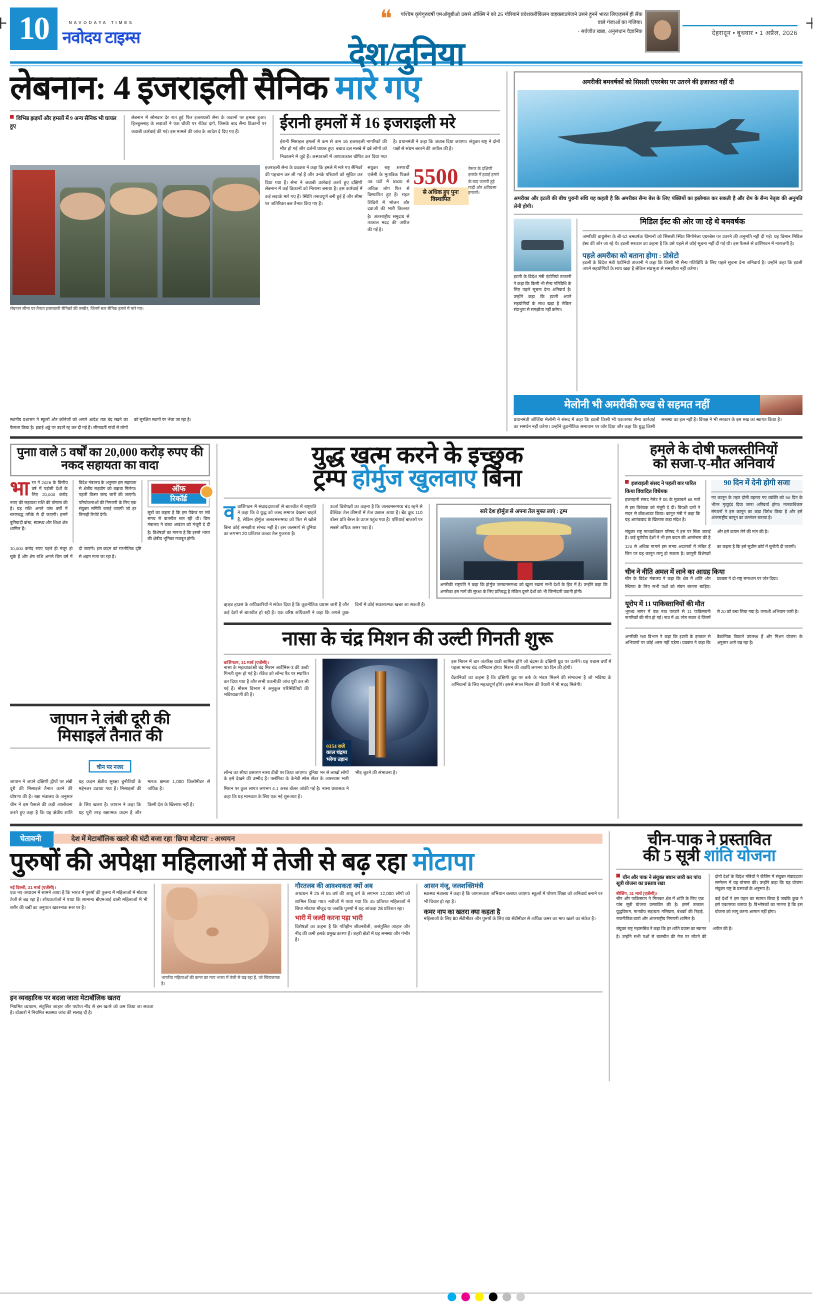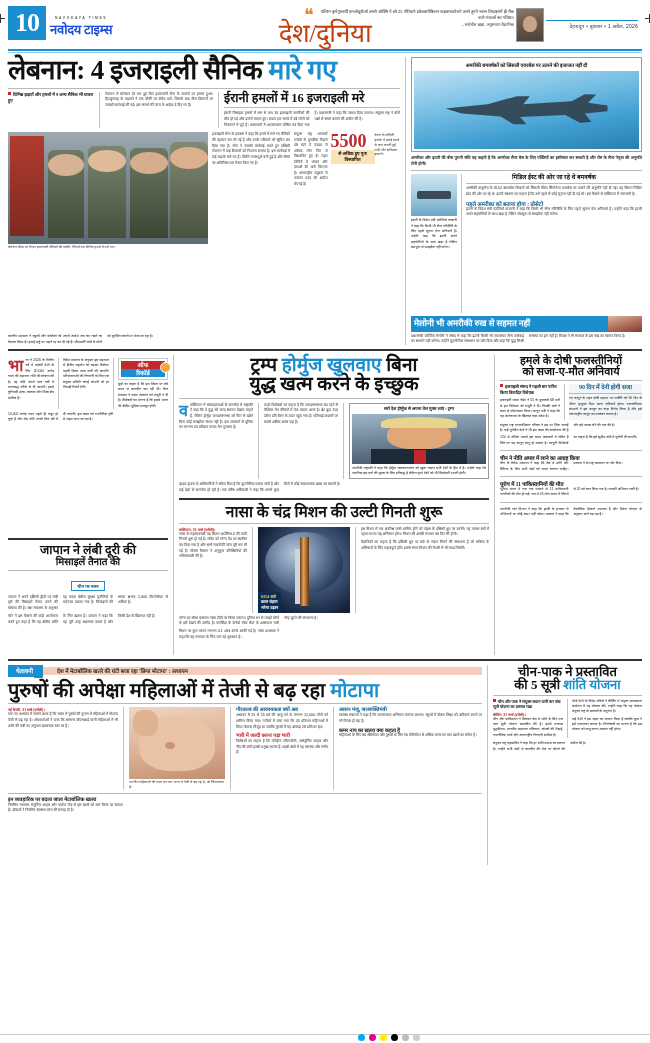--- a/index.html
+++ b/index.html
@@ -18,22 +18,22 @@
   .pagenum{
     width:38px;height:34px;background:#1b8ed0;color:#fff;
     font-size:26px;font-weight:bold;display:flex;align-items:center;justify-content:center;
     font-family:"Liberation Serif",serif;letter-spacing:-1px;
   }
   .logo-wrap{margin-left:4px;display:flex;flex-direction:column;justify-content:center;}
   .logo-eng{font-size:3.4px;letter-spacing:1.6px;color:#5a5a5a;font-weight:bold;text-align:center;}
   .logo-hi{font-size:13px;font-weight:bold;color:#1d4ed8;letter-spacing:-0.3px;
     font-family:"Liberation Serif",serif;}
   .section-title{
-    position:absolute;left:50%;top:8px;transform:translateX(-50%);
-    font-size:26px;font-weight:normal;color:#c2410c;font-family:"Liberation Serif",serif;
+    position:absolute;left:50%;top:18px;transform:translateX(-50%);
+    font-size:26px;font-weight:bold;color:#0369a1;font-family:"Liberation Serif",serif;
     letter-spacing:-0.5px;
   }
   .quote-block{position:absolute;right:128px;top:3px;display:flex;gap:3px;align-items:flex-start;width:210px;}
   .quote-mark{color:#e8802a;font-size:18px;line-height:12px;font-family:"Liberation Serif",serif;}
   .quote-text{font-size:4.1px;line-height:1.55;color:#222;text-align:right;flex:1;}
   .quote-attr{font-size:4.1px;color:#333;text-align:right;}
   .mug{position:absolute;right:98px;top:2px;width:26px;height:32px;
     background:linear-gradient(170deg,#8a7a6c 0%,#6b5a4c 45%,#4d4038 100%);border:1px solid #999;}
   .mug::after{content:"";position:absolute;left:6px;top:7px;width:14px;height:16px;border-radius:50% 50% 45% 45%;
     background:#c9a383;}
@@ -79,21 +79,21 @@
   .rocket::before{content:"";position:absolute;left:-60%;top:18%;width:55%;height:80%;background:#cfd4d8;}
   .moonglobe{position:absolute;left:8%;top:6%;width:84%;height:72%;border-radius:50%;
     background:radial-gradient(circle at 38% 34%,#b9cbe0 0%,#6e86a4 38%,#2f4260 72%,#16223a 100%);opacity:.95;}
 
   .photo-tag{position:absolute;left:0;bottom:0;background:#0c2c52;color:#fff;
     font-size:4.2px;line-height:1.35;padding:2px 3px;font-weight:bold;font-family:"Liberation Serif",serif;}
   .photo-tag .yl{color:#ffd34d;}
 
   
   .blue-banner{background:#1b8ed0;color:#fff;font-family:"Liberation Serif",serif;font-weight:bold;
-    font-size:8.5px;padding:1px 3px;}
+    font-size:8.5px;text-align:center;padding:1px 3px;}
   .kicker-tag{background:#1b8ed0;color:#fff;font-size:6px;font-weight:bold;padding:2px 10px 2px 8px;
     font-family:"Liberation Serif",serif;}
   .kicker-bar{background:#f6cdb9;flex:1;display:flex;align-items:center;padding-left:14px;
     font-size:5.6px;font-weight:bold;font-family:"Liberation Serif",serif;color:#2a2a2a;position:relative;}
   .kicker-bar::before{content:"";position:absolute;left:-9px;top:0;border-left:9px solid #1b8ed0;
     border-top:11px solid transparent;border-bottom:0 solid transparent;height:0;}
 
   .bignum{color:#c0282d;font-size:18px;font-weight:bold;font-family:"Liberation Serif",serif;line-height:1;}
   .numcap{background:#fbe3b6;font-size:4.6px;font-weight:bold;text-align:center;line-height:1.25;
     font-family:"Liberation Serif",serif;padding:1px;}
@@ -261,20 +261,23 @@
       </div>
       <div class="body-col" style="column-count:2;margin-top:2px;">प्रधानमंत्री जॉर्जिया मेलोनी ने संसद में कहा कि इटली किसी भी एकतरफा सैन्य कार्रवाई का समर्थन नहीं करेगा। उन्होंने कूटनीतिक समाधान पर जोर दिया और कहा कि युद्ध किसी समस्या का हल नहीं है। विपक्ष ने भी सरकार के इस रुख का स्वागत किया है।</div>
     </div>
   </div>
 
   <div class="rule-d" style="margin:4px 0 4px 0;"></div>
 
   <div style="display:flex;height:300px;">
 
     <div style="width:160px;">
+      <div class="box-rule" style="padding:2px;">
+        <div class="hl" style="font-size:9.6px;text-align:center;">पुनाा वाले 5 वर्षों का 20,000 करोड़ रुपए की नकद सहायता का वादा</div>
+      </div>
       <div style="display:flex;gap:4px;margin-top:3px;">
         <div style="width:50px;">
           <div class="body-col" style="font-size:3.4px;">
             <span class="dropcap">भा</span><span>रत ने 2026 के वित्तीय वर्ष में पड़ोसी देशों के लिए 20,000 करोड़ रुपए की सहायता राशि की घोषणा की है। यह राशि अगले पांच वर्षों में चरणबद्ध तरीके से दी जाएगी। इसमें बुनियादी ढांचा, स्वास्थ्य और शिक्षा क्षेत्र शामिल हैं।</span>
           </div>
         </div>
         <div class="vr"></div>
         <div style="width:50px;">
           <div class="body-col" style="font-size:3.4px;">विदेश मंत्रालय के अनुसार इस सहायता से क्षेत्रीय सहयोग को बढ़ावा मिलेगा। पहली किस्त जल्द जारी की जाएगी। परियोजनाओं की निगरानी के लिए एक संयुक्त समिति बनाई जाएगी जो हर तिमाही रिपोर्ट देगी।</div>
         </div>
@@ -289,37 +292,37 @@
           </div>
           <div class="body-col" style="font-size:3.4px;margin-top:2px;">सूत्रों का कहना है कि इस पैकेज पर लंबे समय से बातचीत चल रही थी। वित्त मंत्रालय ने बजट आवंटन को मंजूरी दे दी है। विशेषज्ञों का मानना है कि इससे भारत की क्षेत्रीय भूमिका मजबूत होगी।</div>
         </div>
       </div>
       <div class="body-col" style="column-count:3;font-size:3.4px;margin-top:3px;height:122px;overflow:hidden;">10,000 करोड़ रुपए पहले ही मंजूर हो चुके हैं और शेष राशि अगले वित्त वर्ष में दी जाएगी। इस कदम को रणनीतिक दृष्टि से अहम माना जा रहा है।</div>
 
       <div class="rule-d" style="margin:4px 0;"></div>
 
       <div>
         <div class="hl" style="font-size:12.5px;text-align:center;">जापान ने लंबी दूरी की</div>
-        <div class="hl" style="font-size:10px;text-align:center;">मिसाइलें तैनात की</div>
+        <div class="hl" style="font-size:13px;text-align:center;">मिसाइलें तैनात की</div>
         <div class="rule" style="margin:3px 0;"></div>
         <div style="text-align:center;">
           <span style="display:inline-block;border:1px solid #1b8ed0;color:#0d5a8f;font-size:4.6px;font-weight:bold;padding:1px 5px;font-family:'Liberation Serif',serif;">चीन पर नजर</span>
         </div>
         <div class="body-col" style="column-count:3;margin-top:3px;">जापान ने अपने दक्षिणी द्वीपों पर लंबी दूरी की मिसाइलें तैनात करने की घोषणा की है। रक्षा मंत्रालय के अनुसार यह कदम क्षेत्रीय सुरक्षा चुनौतियों के मद्देनजर उठाया गया है। मिसाइलों की मारक क्षमता 1,000 किलोमीटर से अधिक है।</div>
         <div class="body-col" style="column-count:3;margin-top:2px;">चीन ने इस फैसले की कड़ी आलोचना करते हुए कहा है कि यह क्षेत्रीय शांति के लिए खतरा है। जापान ने कहा कि यह पूरी तरह रक्षात्मक कदम है और किसी देश के खिलाफ नहीं है।</div>
       </div>
     </div>
 
     <div class="vr" style="margin:0 5px;"></div>
 
     <div style="width:310px;">
+      <div class="hl" style="font-size:19px;text-align:center;">युद्ध खत्म करने के इच्छुक</div>
       <div class="hl" style="font-size:19px;text-align:center;">
         <span>ट्रम्प </span><span class="bl">होर्मुज खुलवाए</span><span> बिना</span>
       </div>
-      <div class="hl" style="font-size:19px;text-align:center;">युद्ध खत्म करने के इच्छुक</div>
       <div class="rule" style="margin:4px 0;"></div>
 
       <div style="display:flex;gap:5px;">
         <div style="width:74px;">
           <div class="body-col">
             <span class="dropcap-b">व</span><span>वाशिंगटन में संवाददाताओं से बातचीत में राष्ट्रपति ने कहा कि वे युद्ध को जल्द समाप्त देखना चाहते हैं, लेकिन होर्मुज जलडमरूमध्य को फिर से खोले बिना कोई समझौता संभव नहीं है। इस जलमार्ग से दुनिया का लगभग 20 प्रतिशत कच्चा तेल गुजरता है।</span>
           </div>
         </div>
         <div class="vr"></div>
         <div style="width:74px;">

